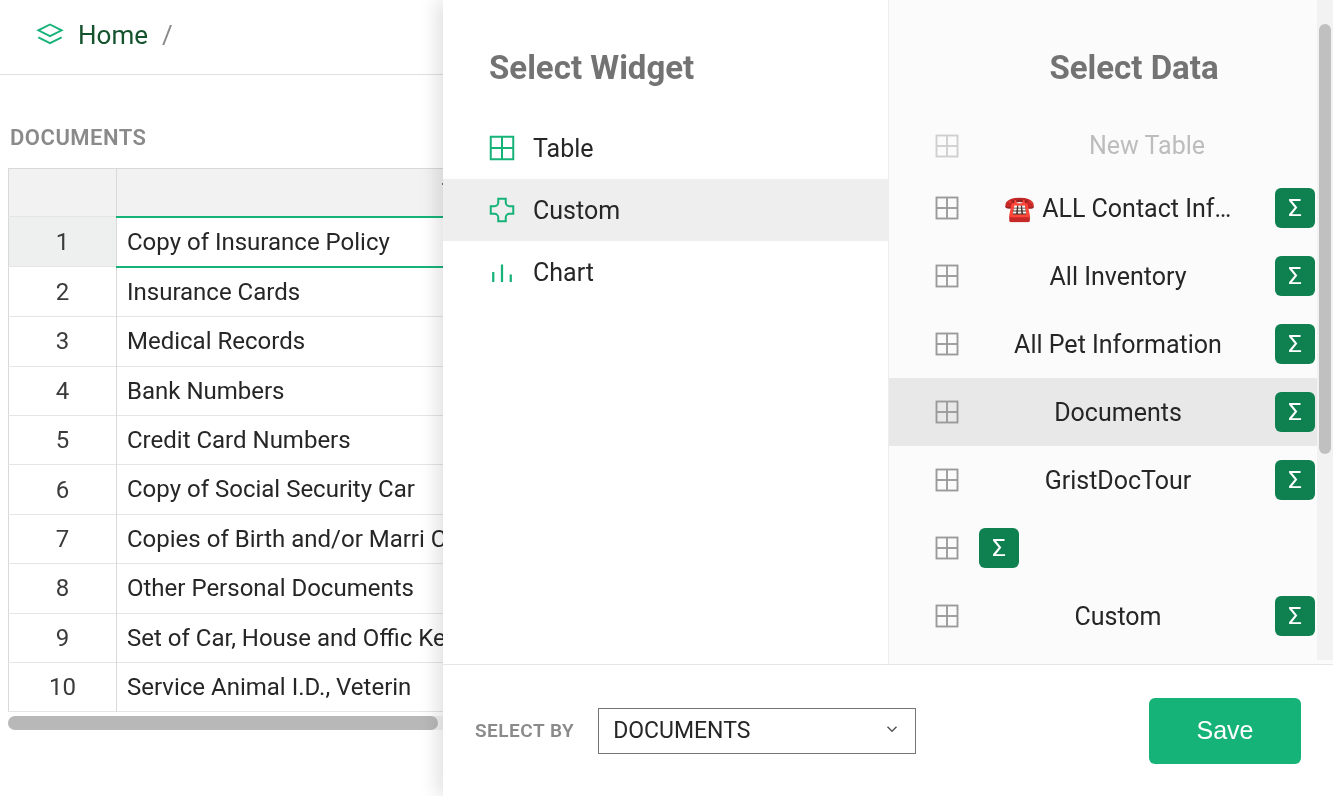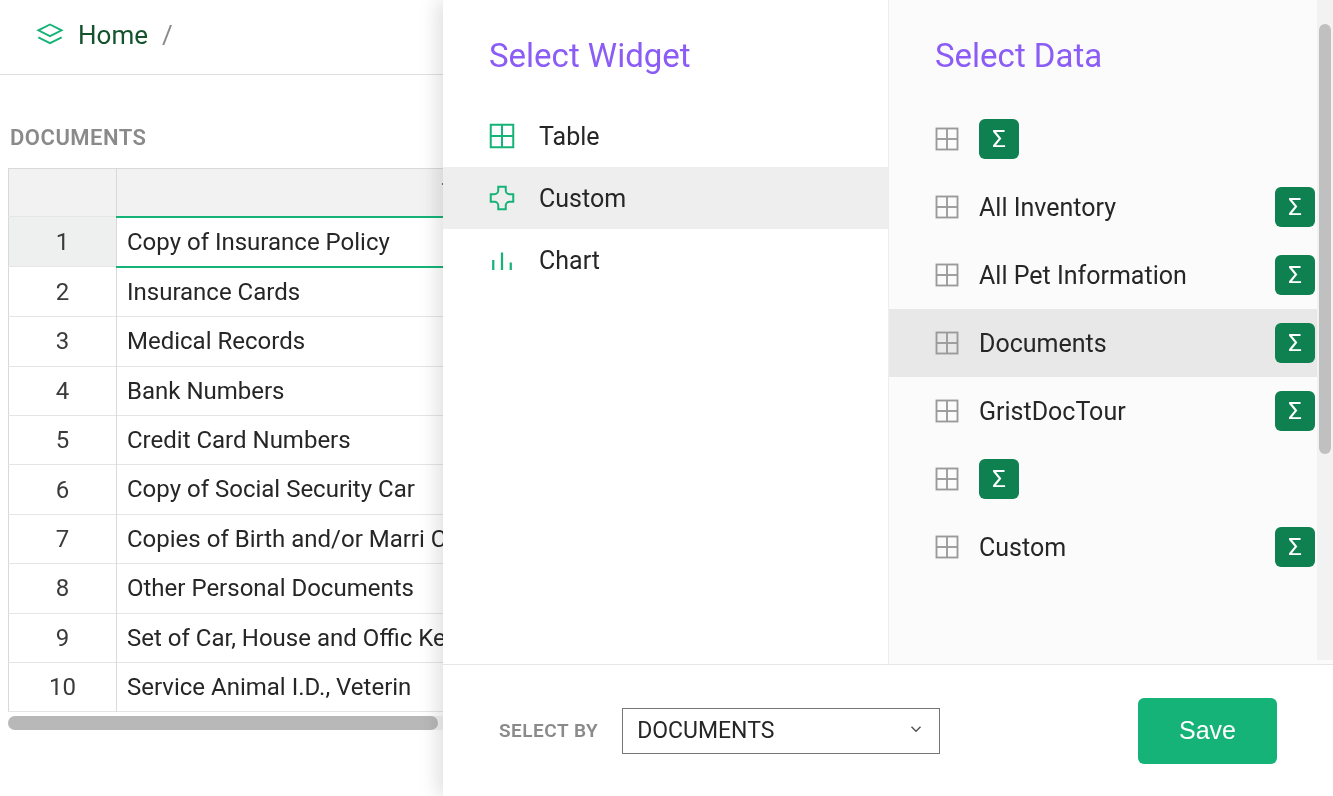--- a/index.html
+++ b/index.html
@@ -105,35 +105,36 @@
   }
   .panel-left {
     flex: 0 0 446px;
     border-right:1px solid #eee;
     background:#fff;
     position:relative;
   }
   .panel-right {
     flex: 1;
     background:#fbfbfb;
+    text-align:center;
   }
   .panel-title {
     font-size: 33px;
-    font-weight: 400;
-    padding: 36px 0 30px 46px;
-    color:#8b5cf6;
+    font-weight: 700;
+    padding: 48px 0 30px 46px;
+    color:#737373;
   }
 
   .widget-list, .data-list {
     list-style:none;
   }
   .widget-item {
     display:flex;
     align-items:center;
-    gap:22px;
+    gap:16px;
     padding:16px 0 16px 44px;
     font-size:25px;
     color:#262626;
     cursor:pointer;
   }
   .widget-item.selected {
     background:#eeeeee;
   }
   .w-icon { width:30px; height:30px; display:flex; align-items:center; justify-content:center; }
   .w-icon svg { width:30px; height:30px; }
@@ -160,42 +161,42 @@
     font-size:24px;
     flex:0 0 40px;
   }
   .table-mini { width:28px; height:28px; flex:0 0 28px; }
 
   .modal-footer {
     height:132px;
     border-top:1px solid #e6e6e6;
     display:flex;
     align-items:center;
-    padding:0 56px;
+    padding:0 32px;
     gap:24px;
     background:#fff;
   }
   .select-by-label {
     font-size:19px;
     color:#8a8a8a;
     font-weight:600;
     letter-spacing:.5px;
   }
   .select-by-dropdown {
     width:318px; height:46px;
     border:1px solid #757575;
     display:flex; align-items:center; justify-content:space-between;
     padding:0 14px;
     font-size:23px;
     color:#262626;
     background:#fff;
   }
   .save-btn {
     margin-left:auto;
-    width:139px; height:66px;
+    width:152px; height:66px;
     background:#16b378;
     color:#fff;
     border:none;
     border-radius:6px;
     font-size:25px;
     font-weight:500;
     cursor:pointer;
   }
 
   .vscroll {
@@ -311,26 +312,35 @@
                 <line x1="19" y1="20" x2="19" y2="14"></line>
               </svg>
             </span>
             <span>Chart</span>
           </li>
         </ul>
     </div>
     <div class="panel-right" style="position:relative;">
       <div class="panel-title">Select Data</div>
       <ul class="data-list" id="data-list">
-          <li class="data-item">
-            <span class="table-mini"><svg viewBox="0 0 24 24" fill="none" stroke="#9a9a9a" stroke-width="1.6">
-                <rect x="3" y="3" width="18" height="18"></rect>
-                <line x1="3" y1="12" x2="21" y2="12"></line>
-                <line x1="12" y1="3" x2="12" y2="21"></line>
-              </svg></span>
+          <li class="data-item disabled">
+            <span class="table-mini"><svg viewBox="0 0 24 24" fill="none" stroke="#cfcfcf" stroke-width="1.6">
+                <rect x="3" y="3" width="18" height="18"></rect>
+                <line x1="3" y1="12" x2="21" y2="12"></line>
+                <line x1="12" y1="3" x2="12" y2="21"></line>
+              </svg></span>
+            <span class="data-label">New Table</span>
+          </li>
+          <li class="data-item">
+            <span class="table-mini"><svg viewBox="0 0 24 24" fill="none" stroke="#9a9a9a" stroke-width="1.6">
+                <rect x="3" y="3" width="18" height="18"></rect>
+                <line x1="3" y1="12" x2="21" y2="12"></line>
+                <line x1="12" y1="3" x2="12" y2="21"></line>
+              </svg></span>
+            <span class="data-label">☎️ ALL Contact Inf…</span>
             <span class="sigma-btn">Σ</span>
           </li>
           <li class="data-item">
             <span class="table-mini"><svg viewBox="0 0 24 24" fill="none" stroke="#9a9a9a" stroke-width="1.6">
                 <rect x="3" y="3" width="18" height="18"></rect>
                 <line x1="3" y1="12" x2="21" y2="12"></line>
                 <line x1="12" y1="3" x2="12" y2="21"></line>
               </svg></span>
             <span class="data-label">All Inventory</span>
             <span class="sigma-btn">Σ</span>

